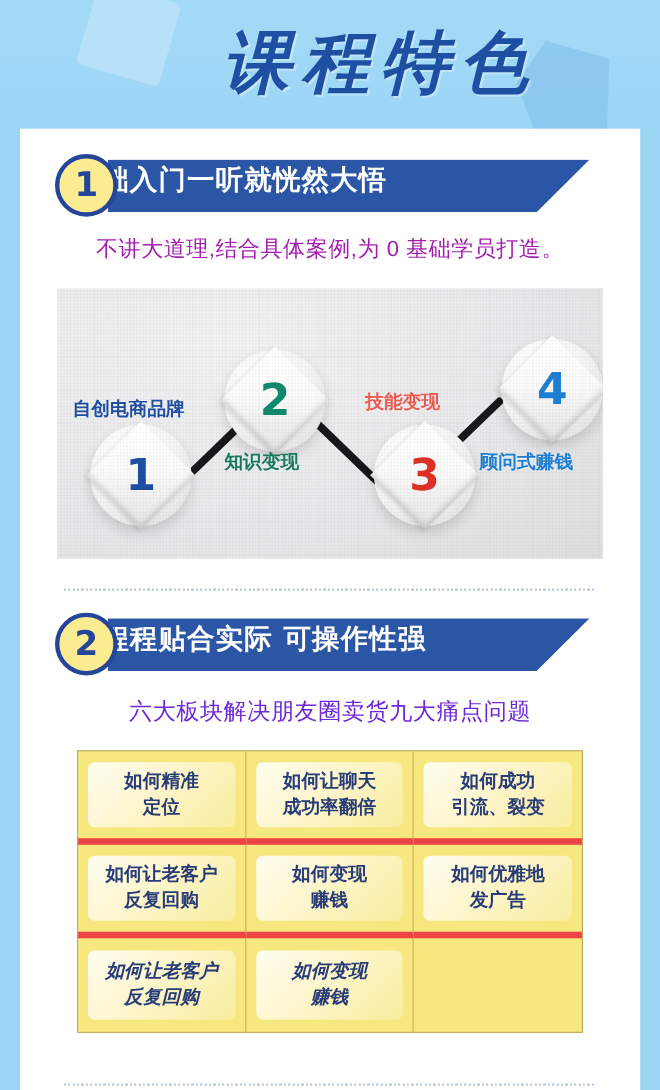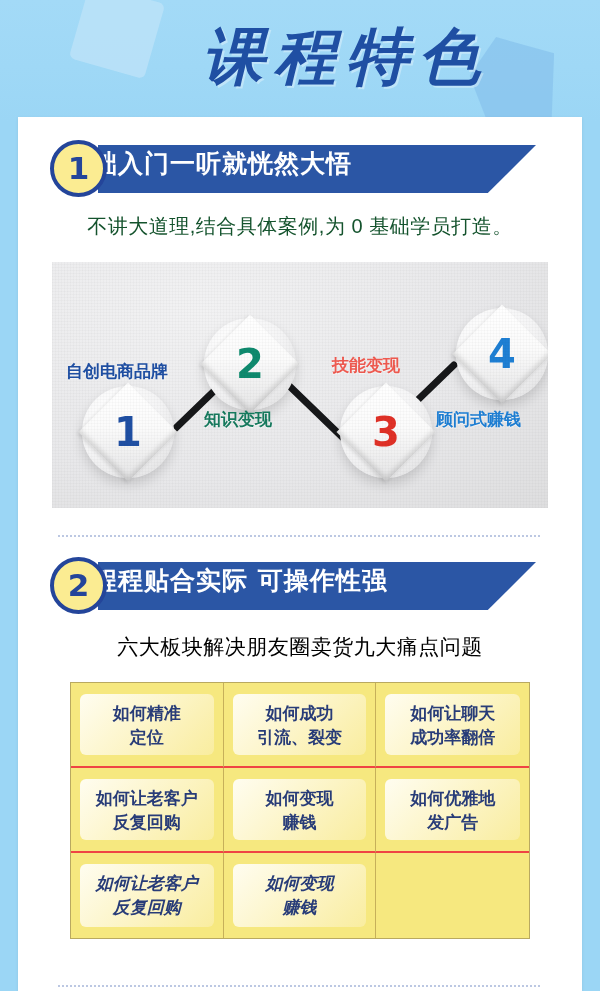--- a/index.html
+++ b/index.html
@@ -38,21 +38,21 @@
                 color:#fff;font-size:25px;font-weight:700;letter-spacing:1px;
                 font-family:"DejaVu Sans","Liberation Sans",sans-serif;white-space:nowrap;}
   .badge{position:absolute;left:14px;top:0;width:57px;height:57px;border-radius:50%;
          background:#FBEC92;border:4px solid #24459A;box-sizing:border-box;
          color:#24459A;font-size:31px;font-weight:700;line-height:49px;text-align:center;
          font-family:"DejaVu Sans","Liberation Sans",sans-serif;}
 
   
   #sec1-head{left:18px;top:23px;width:520px;}
   .sec-desc{position:absolute;left:0;top:96px;width:564px;text-align:center;
-            font-size:20px;color:#14532d;letter-spacing:.5px;}
+            font-size:20px;color:#a21caf;letter-spacing:.5px;}
 
   .photo{position:absolute;left:34px;top:145px;width:496px;height:246px;
          background:
            radial-gradient(ellipse at 30% 20%,#f2f2f3 0%,#e8e8ea 60%,#dededf 100%);
          overflow:hidden;}
   .photo:after{content:"";position:absolute;inset:0;
     background-image:
       repeating-linear-gradient(0deg,rgba(0,0,0,.018) 0 1px,transparent 1px 3px),
       repeating-linear-gradient(90deg,rgba(0,0,0,.018) 0 1px,transparent 1px 3px);
     pointer-events:none;}
@@ -71,27 +71,27 @@
   .nlabel{position:absolute;font-size:17px;font-weight:700;white-space:nowrap;
           font-family:"DejaVu Sans","Liberation Sans",sans-serif;
           text-shadow:0 1px 1px rgba(255,255,255,.7);}
 
   .divider{position:absolute;left:40px;width:484px;height:2px;
            background-image:repeating-linear-gradient(90deg,#9fb0d6 0 2px,transparent 2px 4px);
            opacity:.7;}
 
   
   #sec2-head{left:18px;top:440px;width:520px;}
-  #sec2-desc{top:516px;font-size:21px;color:#000000;}
+  #sec2-desc{top:516px;font-size:21px;color:#6d28d9;}
 
   .grid{position:absolute;left:52px;top:565px;width:460px;height:257px;
         background:#F6E87F;border:1px solid #B9A960;box-sizing:border-box;
         display:grid;grid-template-columns:1fr 1fr 1fr;grid-template-rows:1fr 1fr 1fr;}
   .cell{position:relative;display:flex;align-items:center;justify-content:center;
-        border-right:1px solid #C6B05A;border-bottom:2px solid #ef4444;box-sizing:border-box;}
+        border-right:1px solid #C6B05A;border-bottom:6px solid #ef4444;box-sizing:border-box;}
   .cell:nth-child(3n){border-right:none;}
   .cell:nth-child(n+7){border-bottom:none;font-style:italic;}
   .cell-inner{width:88%;height:74%;border-radius:6px;
         background:linear-gradient(135deg,#FFFDF0 0%,#FCF4C4 55%,#F9ED9F 100%);
         display:flex;align-items:center;justify-content:center;text-align:center;
         color:#283C78;font-size:17px;line-height:24px;font-weight:700;
         font-family:"DejaVu Sans","Liberation Sans",sans-serif;white-space:pre-line;}
   #divider-bottom{top:868px;}
 </style>
 </head>
@@ -154,26 +154,26 @@
       <div class="badge">2</div>
     </div>
     <div class="sec-desc" id="sec2-desc">六大板块解决朋友圈卖货九大痛点问题</div>
 
     <div class="grid">
       <div class="cell">
           <div class="cell-inner">如何精准
 定位</div>
         </div>
       <div class="cell">
+          <div class="cell-inner">如何让聊天
+成功率翻倍</div>
+        </div>
+      <div class="cell">
           <div class="cell-inner">如何成功
 引流、裂变</div>
-        </div>
-      <div class="cell">
-          <div class="cell-inner">如何让聊天
-成功率翻倍</div>
         </div>
       <div class="cell">
           <div class="cell-inner">如何让老客户
 反复回购</div>
         </div>
       <div class="cell">
           <div class="cell-inner">如何变现
 赚钱</div>
         </div>
       <div class="cell">

